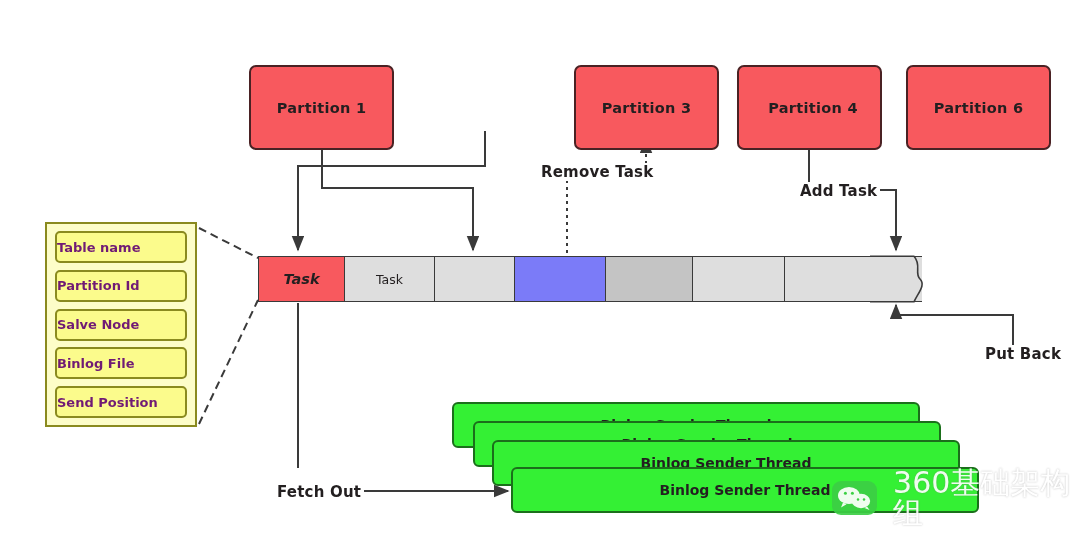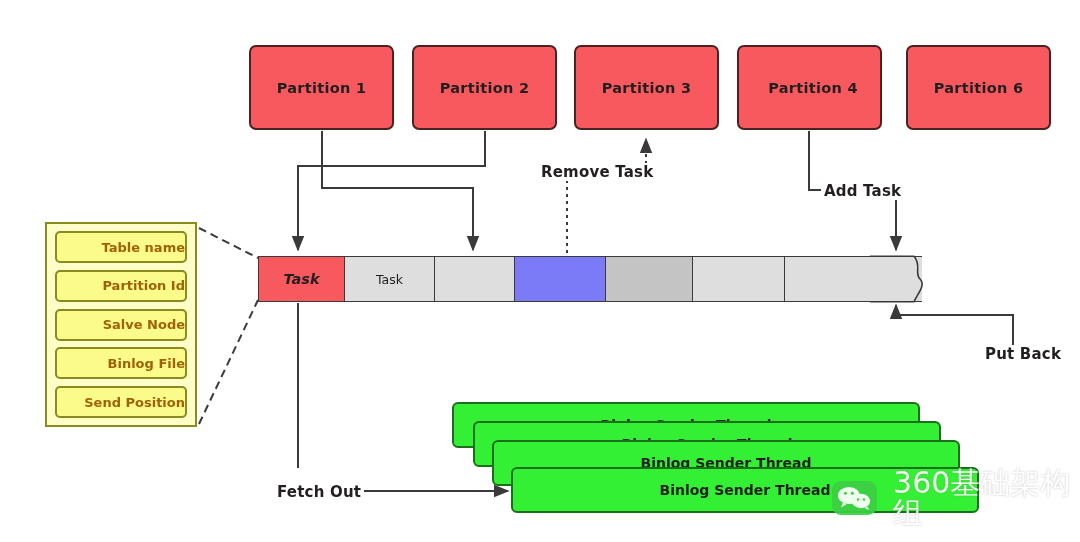--- a/index.html
+++ b/index.html
@@ -9,33 +9,34 @@
 
   .svg-layer{position:absolute;left:0;top:0;width:1080px;height:542px;pointer-events:none;}
 
   
   .partition{
     position:absolute;width:145px;height:85px;
     background:#f8595e;border:2px solid #4a2224;border-radius:7px;
     display:flex;align-items:center;justify-content:center;
     font-size:14.5px;font-weight:bold;color:#231f20;letter-spacing:.3px;
     box-sizing:border-box;
+    margin-top:20px;
   }
 
   
   .attr-panel{
     position:absolute;left:45px;top:222px;width:152px;height:205px;
     background:#fdfdc8;border:2px solid #8a8a1f;
     box-sizing:border-box;padding:7px 8px;
     display:flex;flex-direction:column;justify-content:space-between;
   }
   .attr-row{
     height:32px;background:#fbfb8c;border:2px solid #8a8a1f;border-radius:5px;
-    display:flex;align-items:center;justify-content:flex-end;
-    font-size:13px;font-weight:bold;color:#a16207;box-sizing:border-box;
+    display:flex;align-items:center;justify-content:flex-start;
+    font-size:13px;font-weight:bold;color:#701a75;box-sizing:border-box;
   }
 
   
   .queue{position:absolute;left:258px;top:256px;height:46px;display:flex;border-radius:21px;}
   .qcell{
     height:46px;border:1.6px solid #3a3a3a;border-right-width:0;
     box-sizing:border-box;display:flex;align-items:center;justify-content:center;
     font-size:12.5px;color:#231f20;
   }
   .qcell.active{background:#f8595e;font-style:italic;font-weight:bold;font-size:14.5px;}
@@ -105,23 +106,20 @@
       <path d="M344,491 L508,491" marker-end="url(#arw)"></path>
 
       <path d="M199,228 L258,258" stroke-dasharray="8,5"></path>
       <path d="M199,424 L258,300" stroke-dasharray="8,5"></path>
     </g>
   </svg>
 
   <div class="partition" style="left:249px;top:45px;">
     <span>Partition 1</span>
   </div>
-  <div class="partition" style="left:412px;top:45px;">
-    <span>Partition 2</span>
-  </div>
   <div class="partition" style="left:574px;top:45px;">
     <span>Partition 3</span>
   </div>
   <div class="partition" style="left:737px;top:45px;padding-left:7px;">
     <span>Partition 4</span>
   </div>
   <div class="partition" style="left:906px;top:45px;">
     <span>Partition 6</span>
   </div>
 
@@ -181,21 +179,21 @@
     <span>Binlog Sender Thread</span>
   </div>
   <div class="thread" style="left:492px;top:440px;width:468px;">
     <span>Binlog Sender Thread</span>
   </div>
   <div class="thread" style="left:511px;top:467px;width:468px;">
     <span>Binlog Sender Thread</span>
   </div>
 
   <div class="elabel" style="left:538px;top:163px;">Remove Task</div>
-  <div class="elabel" style="left:821px;top:182px;">Add Task</div>
+  <div class="elabel" style="left:797px;top:182px;">Add Task</div>
   <div class="elabel" style="left:982px;top:345px;">Put Back</div>
   <div class="elabel" style="left:274px;top:483px;">Fetch Out</div>
 
   <div class="watermark">
     <div class="wm-badge">
       <svg width="36" height="24" viewBox="0 0 36 24">
         <ellipse cx="12" cy="9.5" rx="11" ry="8.6" fill="#ffffff"></ellipse>
         <path d="M6,16.5 L4,21.5 L9.5,18.2 z" fill="#ffffff"></path>
         <circle cx="8.4" cy="7.2" r="1.5" fill="#3ccf45"></circle>
         <circle cx="15.4" cy="7.2" r="1.5" fill="#3ccf45"></circle>

